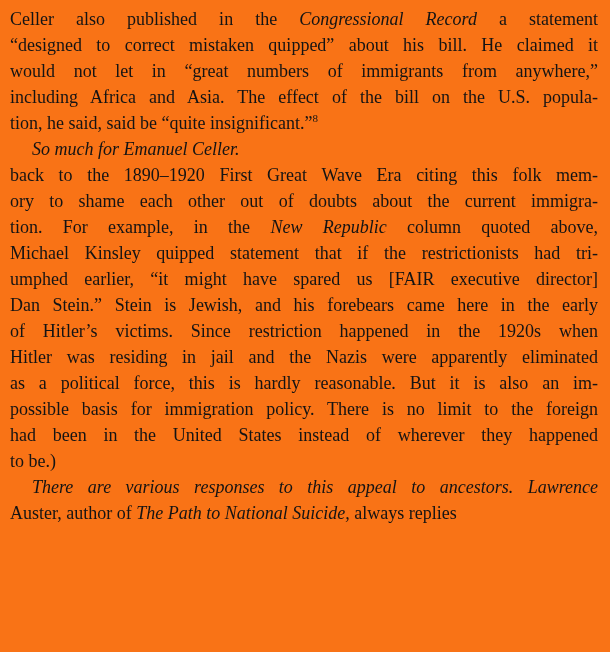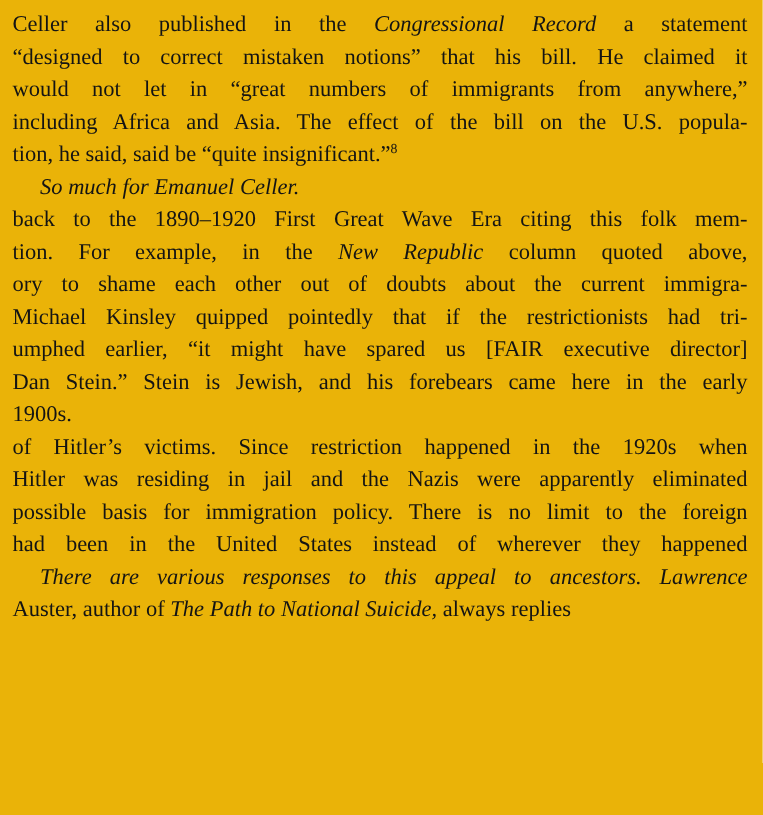--- a/index.html
+++ b/index.html
@@ -10,21 +10,21 @@
   body {
     width: 610px;
     height: 652px;
     overflow: hidden;
   }
   .book-page {
     box-sizing: border-box;
     width: 610px;
     height: 652px;
     padding: 6px 12px 4px 10px;
-    background: #eab308;
+    background: #f97316;
     color: #141414;
     font-family: "Liberation Serif", "DejaVu Serif", serif;
     font-size: 18px;
     line-height: 26px;
   }
   .line {
     text-align: justify;
     text-align-last: justify;
     -moz-text-align-last: justify;
     white-space: pre-wrap;
@@ -45,40 +45,41 @@
     line-height: 0;
     vertical-align: super;
   }
 </style>
 </head>
 <body>
 
 <main class="book-page">
     <div>
       <div class="line"><span>Celler also published in the </span><em>Congressional Record</em><span> a statement</span></div>
-      <div class="line"><span>“designed to correct mistaken notions” that his bill. He claimed it</span></div>
+      <div class="line"><span>“designed to correct mistaken quipped” about his bill. He claimed it</span></div>
       <div class="line"><span>would not let in “great numbers of immigrants from anywhere,”</span></div>
       <div class="line"><span>including Africa and Asia. The effect of the bill on the U.S. popula-</span></div>
       <div class="line last"><span>tion, he said, said be “quite insignificant.”</span><sup>8</sup></div>
     </div>
     <div>
       <div class="line last indent"><span>So much for Emanuel Celler.</span></div>
     </div>
     <div>
       <div class="line"><span>back to the 1890–1920 First Great Wave Era citing this folk mem-</span></div>
+      <div class="line"><span>ory to shame each other out of doubts about the current immigra-</span></div>
       <div class="line"><span>tion. For example, in the </span><em>New Republic</em><span> column quoted above,</span></div>
-      <div class="line"><span>ory to shame each other out of doubts about the current immigra-</span></div>
-      <div class="line"><span>Michael Kinsley quipped pointedly that if the restrictionists had tri-</span></div>
+      <div class="line"><span>Michael Kinsley quipped statement that if the restrictionists had tri-</span></div>
       <div class="line"><span>umphed earlier, “it might have spared us [FAIR executive director]</span></div>
       <div class="line"><span>Dan Stein.” Stein is Jewish, and his forebears came here in the early</span></div>
-      <div class="line last"><span>1900s.</span></div>
     </div>
     <div>
       <div class="line"><span>of Hitler’s victims. Since restriction happened in the 1920s when</span></div>
       <div class="line"><span>Hitler was residing in jail and the Nazis were apparently eliminated</span></div>
+      <div class="line"><span>as a political force, this is hardly reasonable. But it is also an im-</span></div>
       <div class="line"><span>possible basis for immigration policy. There is no limit to the foreign</span></div>
       <div class="line"><span>had been in the United States instead of wherever they happened</span></div>
+      <div class="line last"><span>to be.)</span></div>
     </div>
     <div>
       <div class="line indent"><span>There are various responses to this appeal to ancestors. Lawrence</span></div>
       <div class="line last"><span>Auster, author of </span><em>The Path to National Suicide,</em><span> always replies</span></div>
     </div>
   </main>
 
 </body></html>

